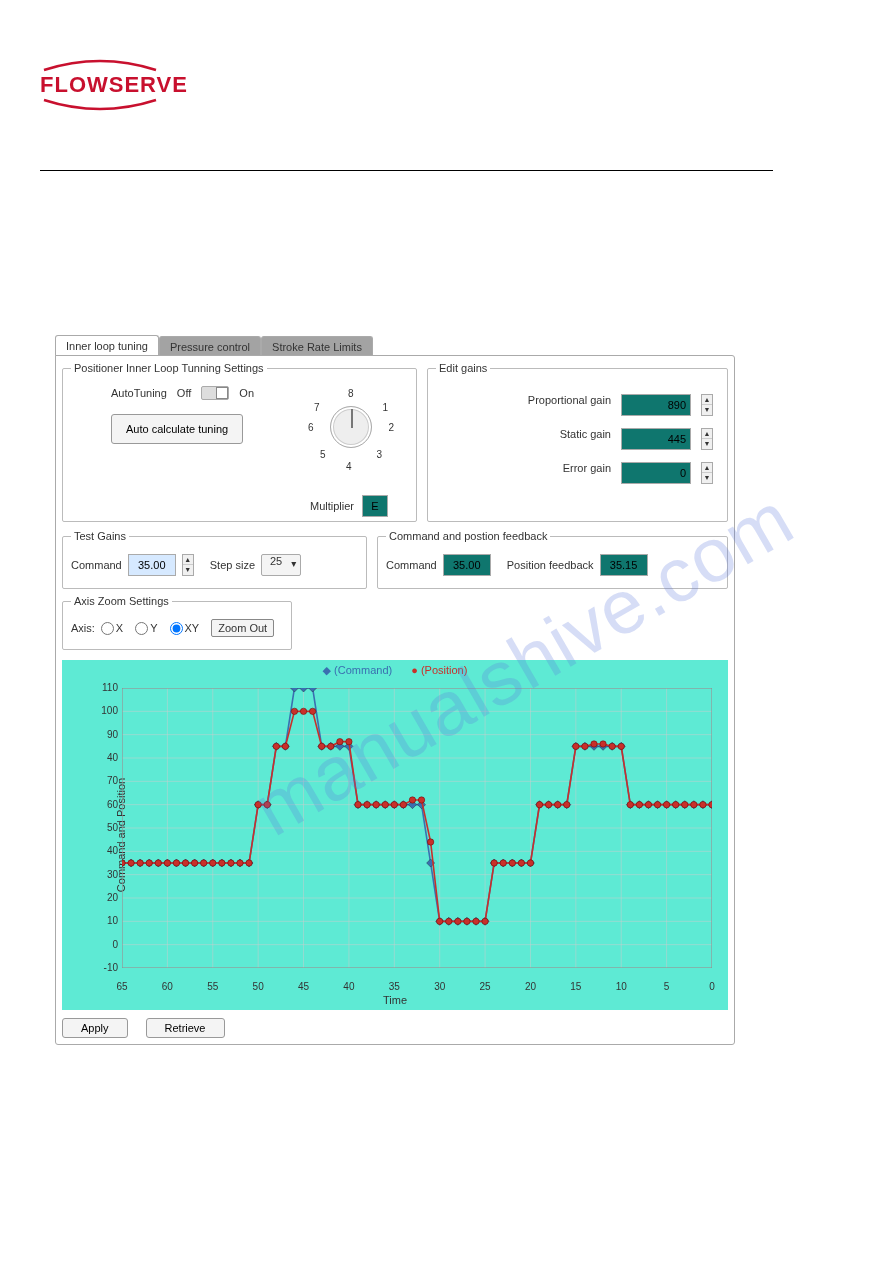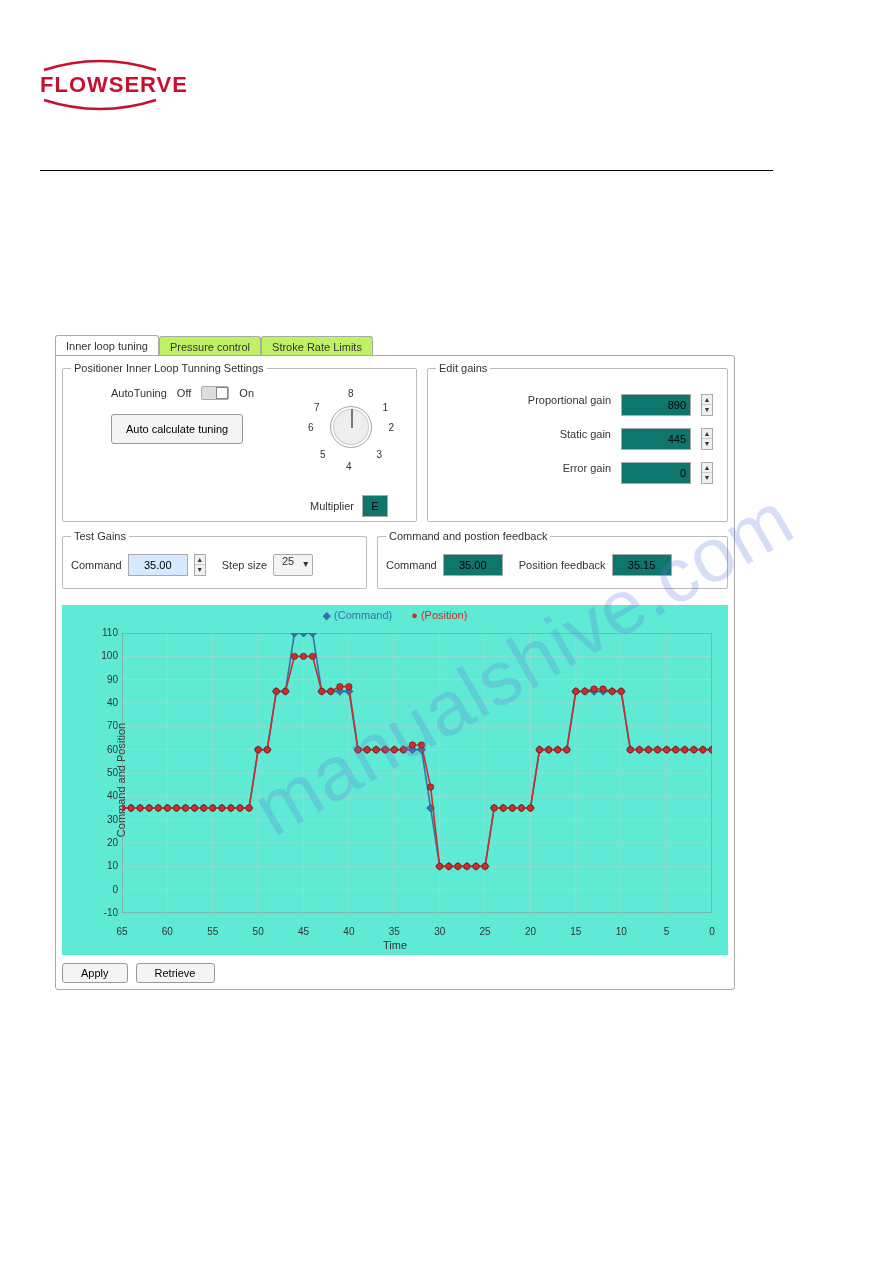--- a/index.html
+++ b/index.html
@@ -16,21 +16,21 @@
   }
   .logo {
     position: absolute; top: 58px; left: 40px;
     color: #c8102e; font-weight: bold; font-size: 22px;
     letter-spacing: 1px;
   }
   .logo .arc { display: block; height: 14px; }
   .hr { position: absolute; top: 170px; left: 40px; right: 120px; border-top: 1px solid #000; }
 
   .tabs { position: absolute; top: 335px; left: 55px; display: flex; align-items: flex-end; }
-  .tab { border: 1px solid #aaa; border-bottom: none; padding: 4px 10px; background: #bef264; font-size: 11px; margin-right: 0; border-radius: 3px 3px 0 0;}
+  .tab { border: 1px solid #aaa; border-bottom: none; padding: 4px 10px; background: #a3a3a3; font-size: 11px; margin-right: 0; border-radius: 3px 3px 0 0;}
   .tab.active { background: #fff; border-bottom: 1px solid #fff; position: relative; }
   .panel-wrap {
     position: absolute; top: 355px; left: 55px; width: 680px;
     border: 1px solid #aaa; background: #fff; padding: 6px; border-radius: 0 3px 3px 3px;
   }
   .row1 { display:flex; gap:10px; }
   fieldset { border: 1px solid #bbb; border-radius: 2px; margin:0; padding: 8px 8px 8px 8px; }
   legend { font-size: 11px; padding: 0 3px; }
   .inner-settings { width: 355px; height: 160px; position: relative; }
   .edit-gains { flex:1; height: 160px; }
@@ -54,21 +54,21 @@
   .gain-row { display:flex; align-items:flex-start; justify-content:flex-end; gap:10px; margin:12px 6px; }
   .gain-row .txtinput { width:70px; text-align:right; }
   .spinner { display:inline-flex; flex-direction:column; border:1px solid #aaa; height:22px;}
   .spinner span { width:10px; height:10px; font-size:7px; text-align:center; line-height:9px; border-bottom:1px solid #ccc; cursor:pointer; background:#f0f0f0;}
   .spinner span:last-child{border-bottom:none;}
 
   .row2 { display:flex; gap:10px; margin-top:8px; }
   .testgains { width: 305px; }
   .cmdfeedback { flex:1; }
   .inline-field { display:flex; align-items:center; gap:6px; margin:4px 0;}
-  .inline-field .txtinput{ width:60px;}
+  .inline-field .txtinput{ width:48px;}
   .selbox { border:1px solid #aaa; height:22px; padding:0 18px 0 8px; position:relative; background:#f4f4f4; border-radius:2px;}
   .selbox::after{ content:"▾"; position:absolute; right:4px; top:3px; font-size:10px;}
 
   .row3 { display:flex; gap:10px; margin-top:6px; }
   .axiszoom { width:230px; }
   .datacollection { flex:0 0 auto; }
   .radio { display:inline-flex; align-items:center; gap:2px; margin-right:6px;}
   .radio input{margin:0;}
   .zoom-out-btn { border:1px solid #888; background:#f4f4f4; padding:2px 6px; border-radius:2px; cursor:pointer;}
   .iconbtn-row { display:flex; gap:4px; margin-top:4px;}
@@ -76,21 +76,21 @@
 
   .chart-area { margin-top:10px; background:#5eead4; height:350px; position:relative; padding:10px 10px 30px 42px;}
   .chart-legend { position:absolute; top:4px; left:0; right:0; text-align:center; font-size:11px;}
   .chart-legend .item{ margin:0 8px;}
   .chart-svg { position:absolute; top:28px; left:60px; right:16px; bottom:34px; }
   .ylabel { position:absolute; left:2px; top:50%; transform: translateY(-50%) rotate(-90deg); font-size:11px; }
   .xlabel { position:absolute; left:0; right:0; bottom:4px; text-align:center; font-size:11px; }
   .ytick{ position:absolute; left:36px; font-size:10px; text-align:right; width:20px;}
   .xtick{ position:absolute; bottom:18px; font-size:10px; text-align:center; width:20px; }
 
-  .bottom-btns { margin-top:8px; display:flex; gap:8px; }
+  .bottom-btns { margin-top:8px; display:flex; gap:18px; }
   .bottom-btns .btn { padding: 3px 18px; }
 
   
   .watermark {
     position:absolute; top:620px; left:220px;
     transform: rotate(-30deg);
     font-size:76px; color:rgba(90,120,220,0.25);
     font-family: Arial; pointer-events:none; letter-spacing:1px;
   }
 </style>
@@ -195,20 +195,39 @@
       <div class="inline-field">
         <span>Command</span>
         <input class="txtinput" readonly="" value="35.00" style="">
         <span style="margin-left:10px;">Position feedback</span>
         <input class="txtinput" readonly="" value="35.15" style="">
       </div>
     </fieldset>
   </div>
 
   <div class="row3">
+    <fieldset class="axiszoom">
+      <legend>Axis Zoom Settings</legend>
+      <div class="inline-field">
+        <span>Axis:</span>
+        <label class="radio">
+            <input type="radio" name="ax" style="">
+            <span>X</span>
+          </label>
+        <label class="radio">
+            <input type="radio" name="ax" style="">
+            <span>Y</span>
+          </label>
+        <label class="radio">
+            <input type="radio" name="ax" checked="" style="">
+            <span>XY</span>
+          </label>
+        <span class="zoom-out-btn">Zoom Out</span>
+      </div>
+    </fieldset>
   </div>
 
   <div class="chart-area">
     <div class="chart-legend">
       <span class="item" style="color:#3a6fb0;">◆ <span>(Command)</span></span>
       <span class="item" style="color:#c8302a;">● <span>(Position)</span></span>
     </div>
     <div class="ylabel">Command and Position</div>
     <div class="xlabel">Time</div>
     <svg class="chart-svg" id="chart-svg" viewBox="0 0 590 280">

